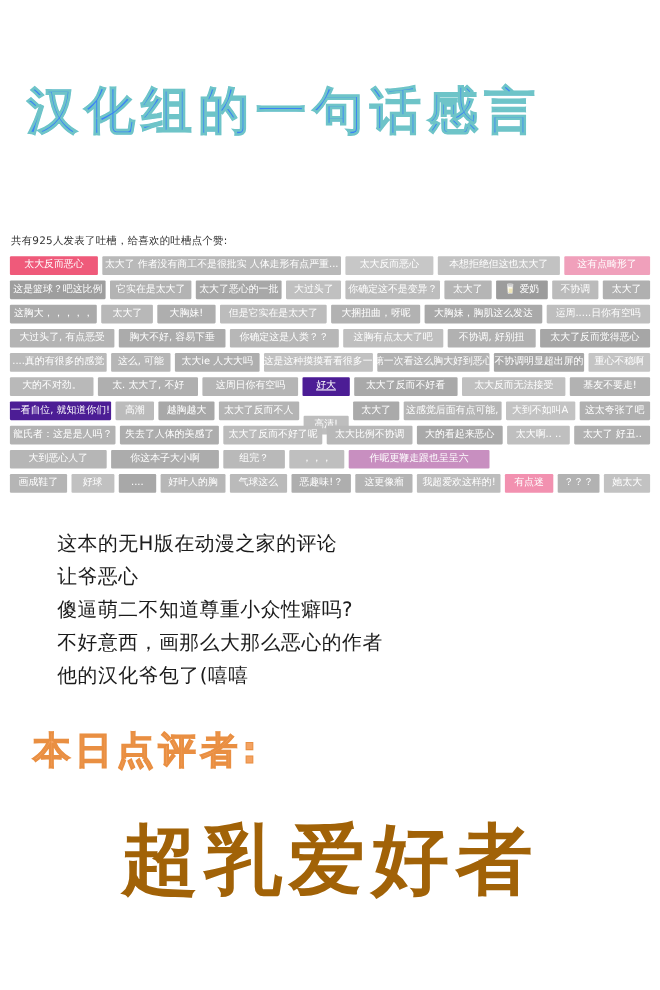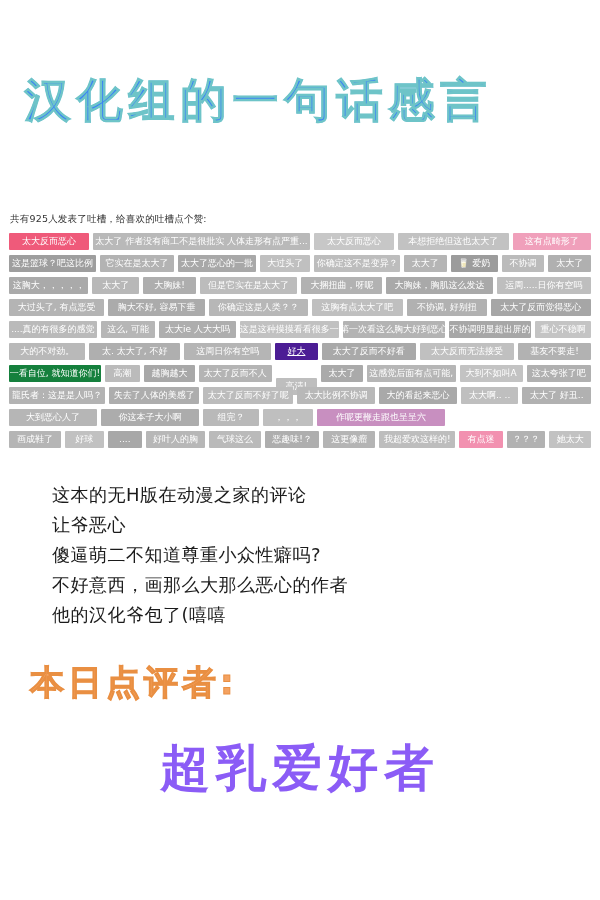--- a/index.html
+++ b/index.html
@@ -115,23 +115,23 @@
        0 -2px 0 #ffffff;
     white-space: nowrap;
   }
   .reviewer-name {
     position: absolute;
     top: 735px;
     left: 0;
     width: 600px;
     text-align: center;
     font-family: "DejaVu Sans", sans-serif;
-    font-size: 50px;
+    font-size: 70px;
     font-weight: bold;
-    color: #8b5cf6;
+    color: #a16207;
     letter-spacing: 6px;
     white-space: nowrap;
   }
 </style>
 </head>
 <body>
 
 <div class="page">
 
   <div class="title">汉化组的一句话感言</div>
@@ -186,21 +186,21 @@
       <div class="tagrow">
         <span class="tag" style="background: rgb(185, 185, 185); width: 74px;">大的不对劲。</span>
         <span class="tag" style="background: rgb(175, 175, 175); width: 90px;">太. 太大了, 不好</span>
         <span class="tag" style="background: rgb(181, 181, 181); width: 86px;">这周日你有空吗</span>
         <span class="tag" style="background: #4c1d95; width: 36px; text-decoration: underline;">好大</span>
         <span class="tag" style="background: rgb(169, 169, 169); width: 94px;">太大了反而不好看</span>
         <span class="tag" style="background: rgb(192, 192, 192); width: 94px;">太大反而无法接受</span>
         <span class="tag" style="background: rgb(178, 178, 178); width: 70px;">基友不要走!</span>
       </div>
       <div class="tagrow">
-        <span class="tag" style="background: #15803d; width: 114px;">一看自位, 就知道你们!</span>
+        <span class="tag" style="background: #4c1d95; width: 114px;">一看自位, 就知道你们!</span>
         <span class="tag" style="background: rgb(187, 187, 187); width: 36px;">高潮</span>
         <span class="tag" style="background: rgb(168, 168, 168); width: 56px;">越胸越大</span>
         <span class="tag" style="background: rgb(180, 180, 180); width: 88px;">太大了反而不人</span>
         <span class="tag" style="background: rgb(190, 190, 190); width: 44px; margin-top: 27px;">高清!</span>
         <span class="tag" style="background: rgb(170, 170, 170); width: 44px;">太大了</span>
         <span class="tag" style="background: rgb(182, 182, 182); width: 110px;">这感觉后面有点可能,</span>
         <span class="tag" style="background: rgb(195, 195, 195); width: 74px;">大到不如叫A</span>
         <span class="tag" style="background: rgb(176, 176, 176); width: 76px;">这太夸张了吧</span>
       </div>
       <div class="tagrow">

